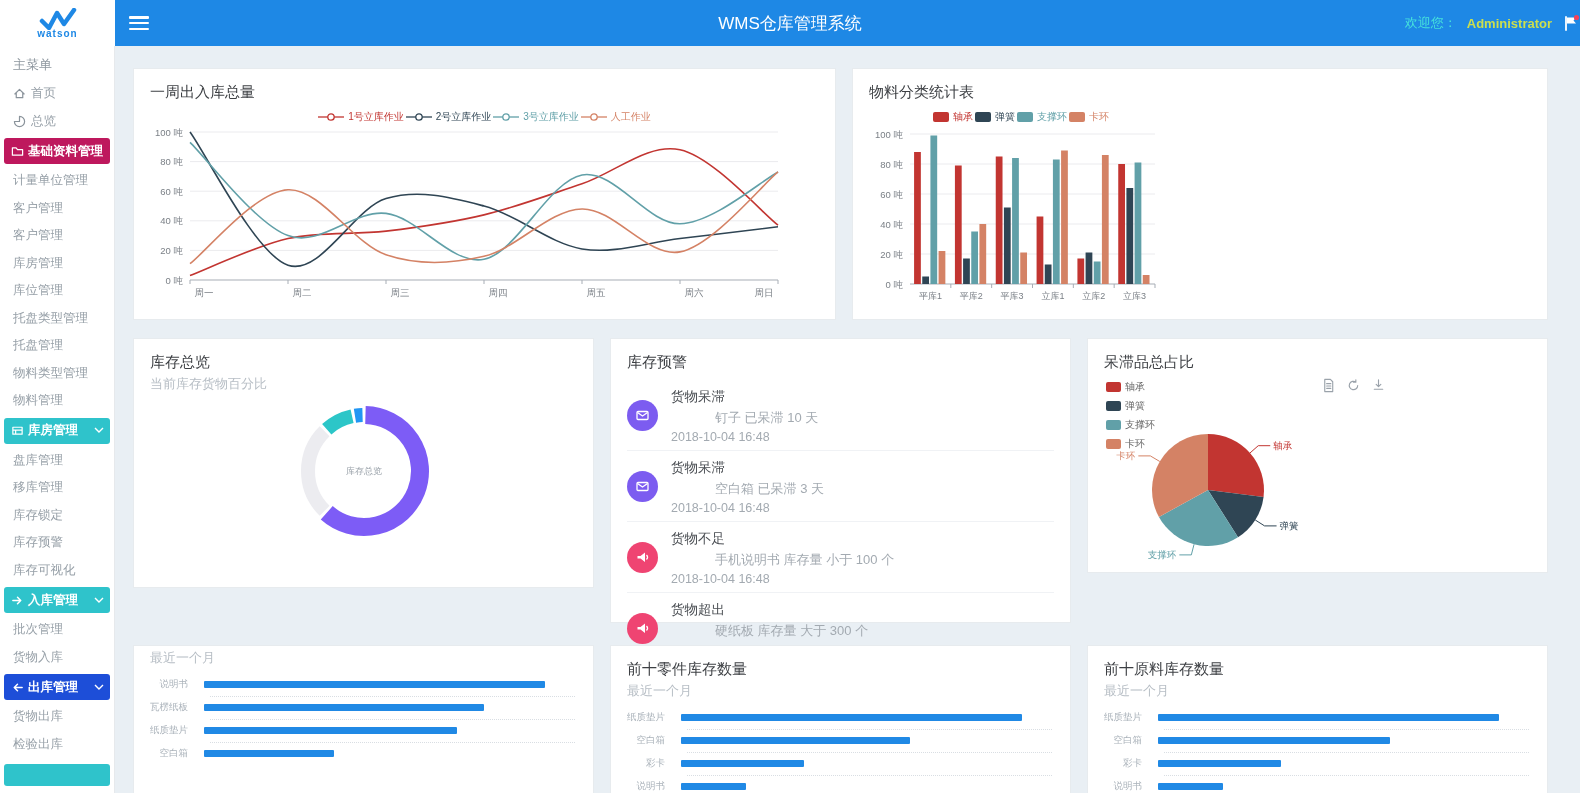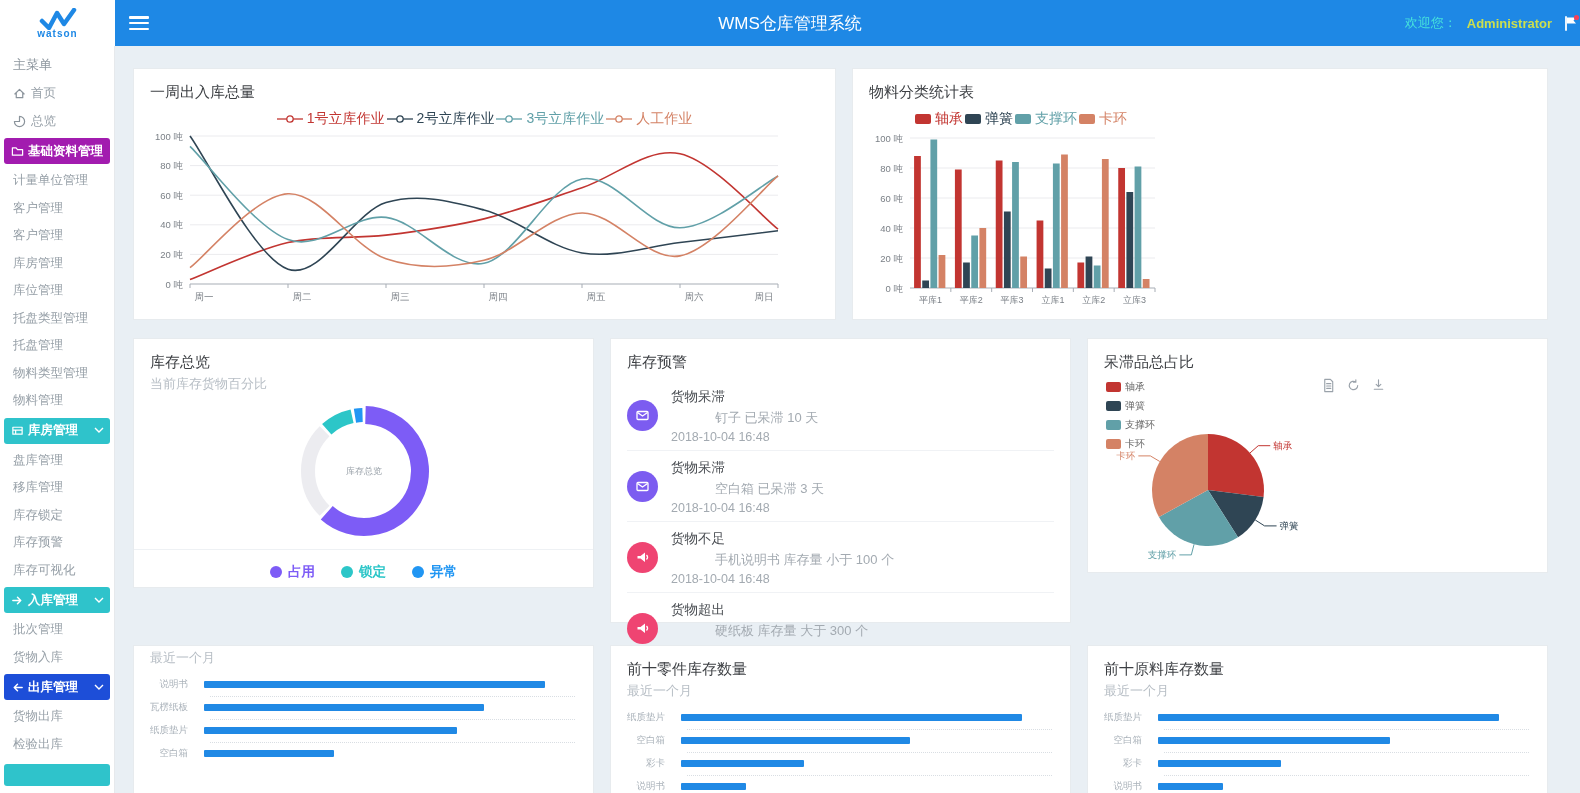--- a/index.html
+++ b/index.html
@@ -32,21 +32,21 @@
 .row1 .card{height:252px;}
 .card-weekly{width:703px;flex:0 0 703px;}
 .card-material{flex:1;}
 .row2{height:285px;margin-bottom:22px;}
 .row2 .card{flex:1;}
 .card-overview{height:250px;display:flex;flex-direction:column;}
 .card-alerts{height:285px;}
 .card-stagnant{height:235px;}
 .row3 .card{flex:1;height:240px;}
 
-.legend-row{display:flex;justify-content:center;align-items:center;gap:2px;font-size:14px;margin:8px 0 0;}
+.legend-row{display:flex;justify-content:center;align-items:center;gap:2px;font-size:10px;margin:8px 0 0;}
 .legend-item{display:inline-flex;align-items:center;gap:4px;cursor:pointer;}
 .chart-pad{padding:0 4px;}
 .barchart-wrap{width:312px;margin-left:12px;}
 
 .donut-footer{border-top:1px solid #eef1f4;margin-top:auto;padding:13px 0 14px;display:flex;justify-content:center;gap:26px;font-size:13.5px;}
 .donut-leg{display:inline-flex;align-items:center;gap:6px;cursor:pointer;font-weight:bold;}
 .donut-dot{width:12px;height:12px;border-radius:50%;display:inline-block;}
 
 .alert-list{padding:8px 16px 0 16px;}
 .alert-row{display:flex;gap:13px;padding:8px 0 6px;}
@@ -99,21 +99,21 @@
           <path d="M2 7.5 L7 2.5 L12 7.5 M3.5 6.5 V11.5 H10.5 V6.5" fill="none" stroke="#8a939b" stroke-width="1.3" stroke-linecap="round" stroke-linejoin="round"></path>
         </svg>
         <span>首页</span>
       </div>
       <div class="sb-item">
         <svg width="13" height="13" viewBox="0 0 14 14">
           <path d="M7 1.5 A5.5 5.5 0 1 1 1.5 7 M7 1.5 V7 H1.5" fill="none" stroke="#8a939b" stroke-width="1.3" stroke-linecap="round" stroke-linejoin="round"></path>
         </svg>
         <span>总览</span>
       </div>
-      <div class="sb-group" style="background: #a21caf;">
+      <div class="sb-group" style="background: #be185d;">
         <svg width="13" height="13" viewBox="0 0 14 14">
           <path d="M1.5 3 H5.5 L7 5 H12.5 V11 H1.5 Z" fill="none" stroke="#fff" stroke-width="1.3" stroke-linecap="round" stroke-linejoin="round"></path>
         </svg>
         <span>基础资料管理</span>
       </div>
       <div class="sb-item">
         <span>计量单位管理</span>
       </div>
       <div class="sb-item">
         <span>客户管理</span>
@@ -343,34 +343,20 @@
       <div class="card-title">库存总览</div>
       <div class="card-sub">当前库存货物百分比</div>
       <div style="display:flex;flex-direction:column;flex:1;">
           <svg width="152" height="152" viewBox="0 0 152 152" style="margin:4px auto 0;display:block;">
             <path d="M77.4659091052409 18.019189801368796A56 56 0 1 1 38.747100139355815 115.81173820798193" fill="none" stroke="#7d5cf6" stroke-width="18"></path>
             <path d="M36.60989664261179 113.80477053688759A56 56 0 0 1 36.609896642611794 34.195229463112405" fill="none" stroke="#ececf0" stroke-width="14"></path>
             <path d="M38.74710013935579 32.18826179201809A56 56 0 0 1 64.0702983686013 19.285447831625234" fill="none" stroke="#2cc6c8" stroke-width="14"></path>
             <path d="M66.95018601821178 18.736079881218785A56 56 0 0 1 74.53409089475909 18.019189801368796" fill="none" stroke="#2196f3" stroke-width="14"></path>
             <text x="76" y="77" text-anchor="middle" font-size="9" fill="#9aa2aa">库存总览</text>
           </svg>
-          <div class="donut-footer">
-            <span class="donut-leg">
-              <span class="donut-dot" style="background: rgb(125, 92, 246);"></span>
-              <span style="color: rgb(125, 92, 246);">占用</span>
-            </span>
-            <span class="donut-leg">
-              <span class="donut-dot" style="background: rgb(44, 198, 200);"></span>
-              <span style="color: rgb(44, 198, 200);">锁定</span>
-            </span>
-            <span class="donut-leg">
-              <span class="donut-dot" style="background: rgb(33, 150, 243);"></span>
-              <span style="color: rgb(33, 150, 243);">异常</span>
-            </span>
-          </div>
         </div>
     </div>
     <div class="card card-alerts">
       <div class="card-title">库存预警</div>
       <div class="alert-list">
           <div class="alert-row">
             <div class="alert-ic" style="background: rgb(124, 92, 240);">
               <svg width="17" height="17" viewBox="0 0 17 17">
                 <rect x="3" y="4.5" width="11" height="8" rx="1" fill="none" stroke="#fff" stroke-width="1.3"></rect>
                 <path d="M3.5 5.5 L8.5 9 L13.5 5.5" fill="none" stroke="#fff" stroke-width="1.3"></path>

